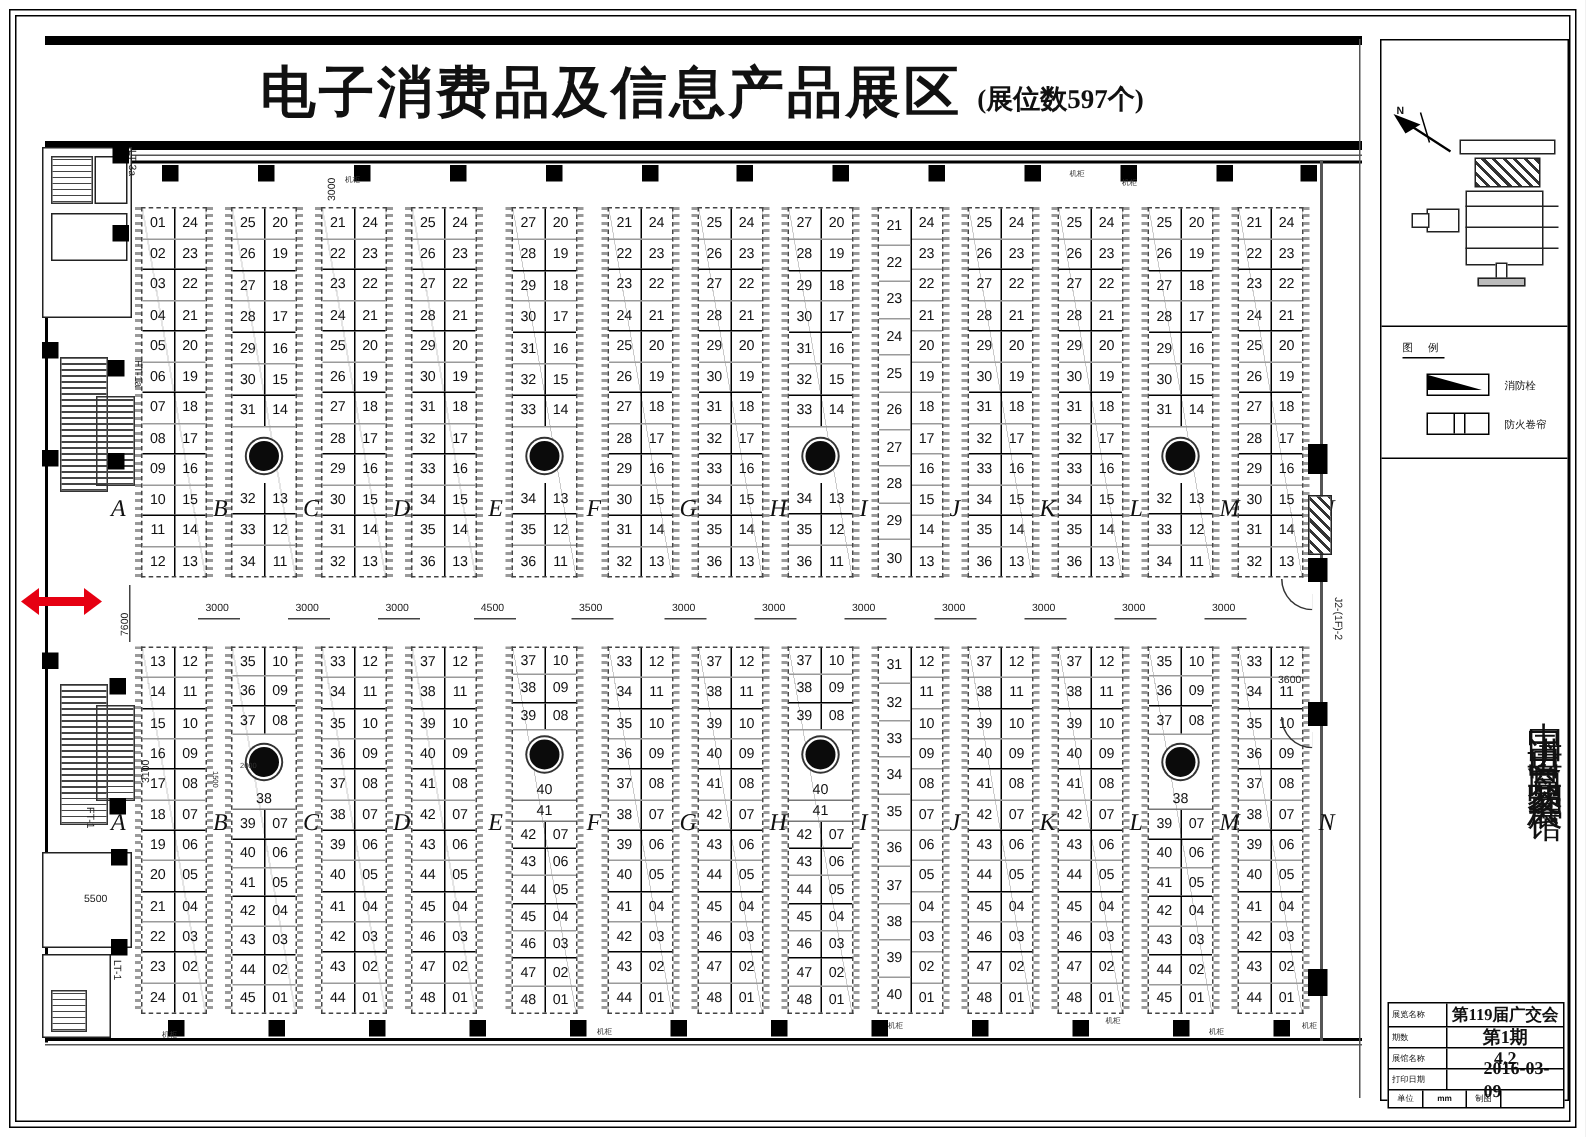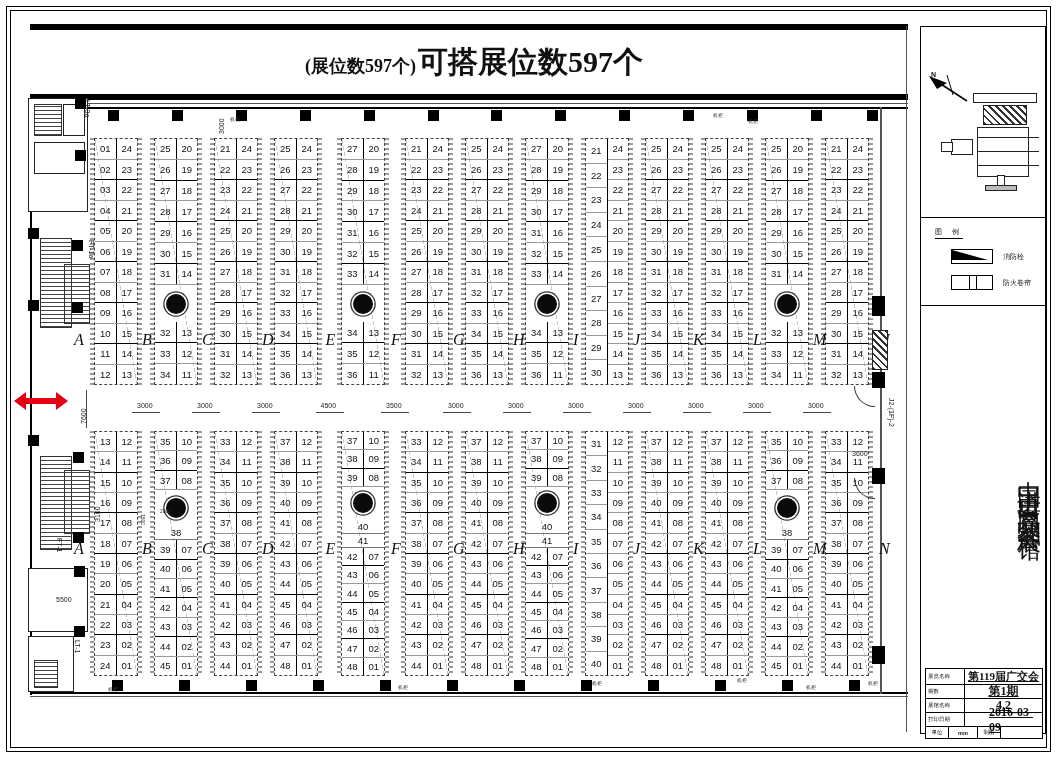--- a/index.html
+++ b/index.html
@@ -70,37 +70,37 @@
   .hallname{position:absolute;left:0;top:292px;width:100%;height:346px;
             writing-mode:vertical-rl;text-align:center;letter-spacing:5px;
             font-family:"Liberation Serif",serif;font-size:24px;}
   .tblock{position:absolute;left:4px;top:641px;width:116px;border:1.2px solid #000;
           display:flex;flex-direction:column;background:#fff;}
   .tb-row{display:flex;border-bottom:1px solid #000;align-items:stretch;}
   .tb-row:last-child{border-bottom:none;}
   .tb-lab{width:36px;border-right:1px solid #000;font-size:5.5px;display:flex;
           align-items:center;padding-left:2px;}
   .tb-val{flex:1;display:flex;align-items:center;justify-content:center;
-          font-family:"Liberation Serif",serif;font-weight:700;font-size:11px;text-decoration:underline;}
+          font-family:"Liberation Serif",serif;font-weight:700;font-size:11px;}
   .tb-val.big{font-size:12px;}
   .tb-cell{border-right:1px solid #000;font-size:5.5px;display:flex;align-items:center;
            justify-content:center;}
   .detail-line{position:absolute;height:1px;background:#222;}
   #northN{position:absolute;font-size:7px;font-weight:700;}
 </style>
 </head>
 <body>
 
 <div class="sheet">
   <div class="frame-outer"></div>
   <div class="frame-inner"></div>
 
   <div class="banner">
+    <span class="t-main">电子消费品及信息产品展区</span>
     <span class="t-sub">(展位数597个)</span>
-    <span class="t-suffix">可搭展位数597个</span>
   </div>
 
   <div class="wall-h" style="left:30px;top:107px;width:878px;"></div>
   <div class="wall-h thin" style="left:30px;top:103px;width:878px;height:1px;"></div>
   <div class="wall-h" style="left:30px;top:692px;width:878px;"></div>
   <div class="wall-h thin" style="left:30px;top:696px;width:878px;height:1px;"></div>
   <div class="wall-v" style="left:30px;top:95px;height:600px;"></div>
   <div class="wall-v thin" style="left:880px;top:107px;height:587px;width:1.5px;"></div>
   <div class="wall-v thin" style="left:906px;top:26px;height:706px;width:1px;"></div>
 

